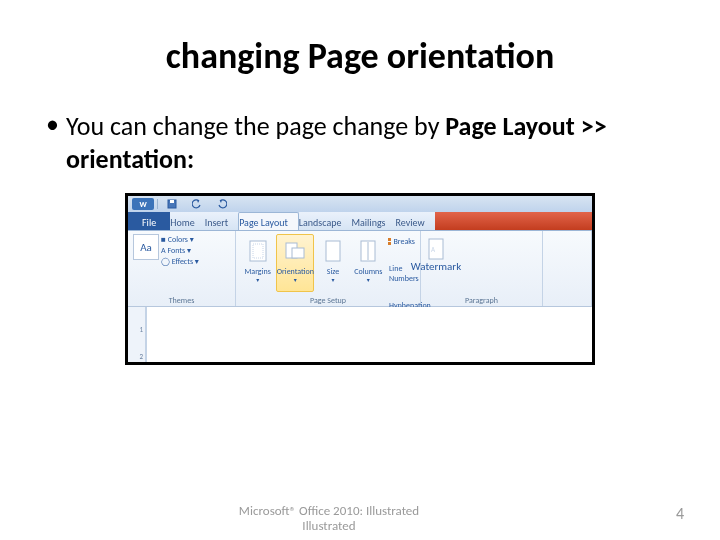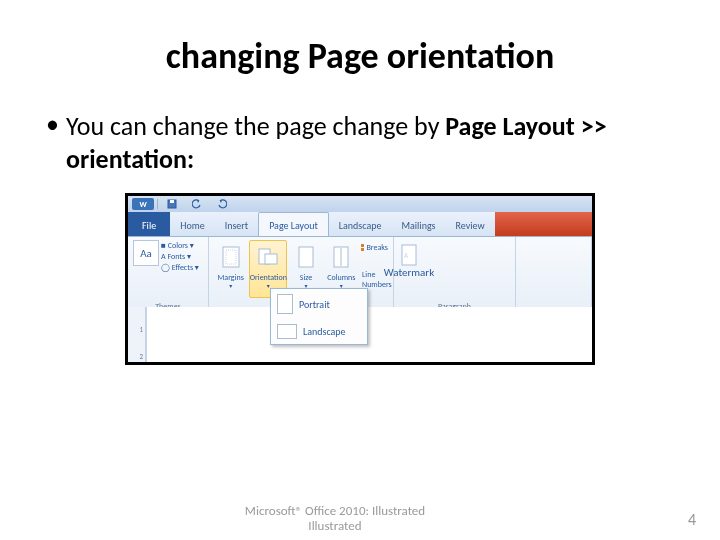--- a/index.html
+++ b/index.html
@@ -11,30 +11,30 @@
   .body-text .text { flex: 1; }
   .bold { font-weight: 700; }
   .screenshot-wrap { margin: 10px auto 0 auto; width: 470px; }
   .ribbon-frame { width: 470px; height: 172px; border: 3px solid #000; background: #fff; position: relative; overflow: hidden; }
 
   .qat { height: 16px; background: linear-gradient(#d7e4f2,#bfd3ec); display: flex; align-items: center; padding-left: 4px; gap: 3px; }
   .qat .qat-icon { width: 22px; height: 12px; border-radius: 2px; display: flex; align-items: center; justify-content: center; font-size: 8px; color: #2a5aa0; }
   .qat .word-icon { background: #3b73b9; color: #fff; font-weight: 700; font-size: 8px; }
   .qat .sep { width: 1px; height: 10px; background: #9ab4d2; }
 
-  .tab-row { height: 25px; background: linear-gradient(#eaf1fb,#d6e4f4); display: flex; align-items: stretch; font-size: 10px; border-bottom: 1px solid #9cb6d6; }
+  .tab-row { height: 19px; background: linear-gradient(#eaf1fb,#d6e4f4); display: flex; align-items: stretch; font-size: 10px; border-bottom: 1px solid #9cb6d6; }
   .tab-row .file-tab { background: #2a5aa0; color: #fff; padding: 2px 14px 0 14px; display: flex; align-items: center; }
-  .tab-row .tab { padding: 2px 10px 0 10px; color: #3b5a8a; display: flex; align-items: center; border-right: 0; }
+  .tab-row .tab { padding: 2px 10px 0 0; color: #3b5a8a; display: flex; align-items: center; border-right: 0; }
   .tab-row .tab.active { background: #f4f7fc; border: 1px solid #9cb6d6; border-bottom: none; border-radius: 2px 2px 0 0; color: #2a5aa0; }
   .tab-row .filler { flex: 1; background: #d34b2b; background: linear-gradient(#e2644a,#c33d1f); }
 
   .ribbon-body { height: 76px; background: linear-gradient(#f7fafd,#e8eff8); display: flex; border-bottom: 1px solid #b6c7dd; position: relative; }
   .group { border-right: 1px solid #c4d3e6; padding: 3px 5px 1px 5px; display: flex; flex-direction: column; justify-content: space-between; }
   .group-label { font-size: 8px; color: #5b7594; text-align: center; padding-top: 1px; }
-  .themes-group { width: 81px; }
+  .themes-group { width: 108px; }
   .themes-top { display: flex; gap: 2px; }
   .theme-swatch { width: 26px; height: 26px; border: 1px solid #b6c7dd; background: #fff; display: flex; align-items: center; justify-content: center; font-size: 11px; color: #2a5aa0; }
   .theme-side { display: flex; flex-direction: column; gap: 1px; font-size: 8px; color: #2a5aa0; }
 
   .pagesetup-group { width: 185px; }
   .pg-row { display: flex; gap: 2px; height: 58px; }
   .big-btn { width: 38px; display: flex; flex-direction: column; align-items: center; font-size: 8px; color: #2a5aa0; border: 1px solid transparent; border-radius: 2px; padding-top: 2px; }
   .big-btn.active { background: linear-gradient(#fff3d1,#ffe596); border: 1px solid #f0c44a; }
   .big-btn .bb-icon { width: 22px; height: 28px; display: flex; align-items: center; justify-content: center; }
   .big-btn .bb-label { margin-top: 1px; }
@@ -49,21 +49,21 @@
   .doc-area { position: absolute; left: 0; right: 0; top: 111px; bottom: 0; display: flex; }
   .ruler-v { width: 18px; background: #eef3fa; border-right: 1px solid #c4d3e6; }
   .ruler-tick { font-size: 7px; color: #6c82a0; text-align: right; padding-right: 2px; }
   .doc-page { flex: 1; background: #fff; border-left: 1px solid #c4d3e6; }
 
   .dropdown { position: absolute; top: 92px; left: 142px; width: 98px; background: #fdfdfe; border: 1px solid #9cb6d6; box-shadow: 2px 2px 3px rgba(0,0,0,.25); }
   .dropdown-item { display: flex; align-items: center; gap: 6px; padding: 5px 6px; font-size: 10px; color: #2a5aa0; }
   .dd-ic-port { width: 16px; height: 20px; border: 1px solid #a9bcd4; background: #fff; }
   .dd-ic-land { width: 20px; height: 15px; border: 1px solid #a9bcd4; background: #fff; }
 
-  .footer { position: absolute; left: 0; right: 0; bottom: 6px; display: flex; align-items: center; }
+  .footer { position: absolute; left: 0; right: 12px; bottom: 6px; display: flex; align-items: flex-start; }
   .footer-center { flex: 1; text-align: center; font-size: 13px; color: #9a9a9a; line-height: 1.15; }
   .footer-page { width: 50px; text-align: right; padding-right: 24px; font-size: 16px; color: #9a9a9a; }
 
   svg { display: block; }
 </style>
 </head>
 <body>
 
 <div class="slide">
 
@@ -214,30 +214,20 @@
       <div class="doc-area">
         <div class="ruler-v">
           <div style="height:18px"></div>
           <div class="ruler-tick">1</div>
           <div style="height:18px"></div>
           <div class="ruler-tick">2</div>
         </div>
         <div class="doc-page"></div>
       </div>
 
-      <div class="dropdown">
-        <div class="dropdown-item">
-          <div class="dd-ic-port"></div>
-          <span>Portrait</span>
-        </div>
-        <div class="dropdown-item">
-          <div class="dd-ic-land"></div>
-          <span>Landscape</span>
-        </div>
-      </div>
 
     </div>
   </div>
 
   <div class="footer">
     <div class="footer-center">
       <span>Microsoft® Office 2010: Illustrated</span><br>
       <span>Illustrated</span>
     </div>
     <div class="footer-page">4</div>

